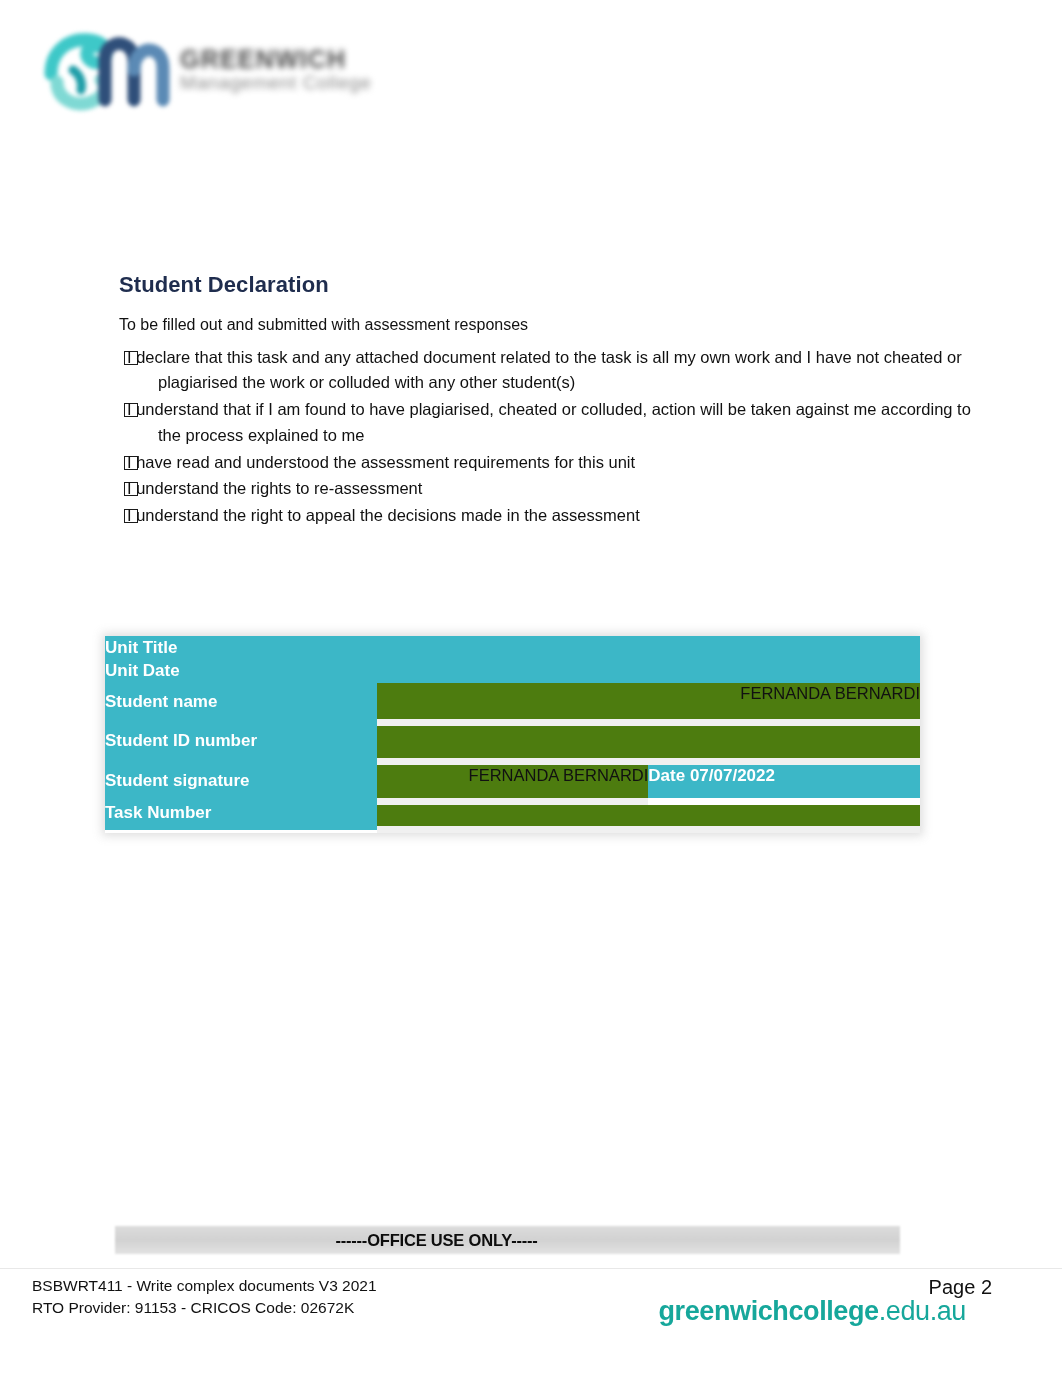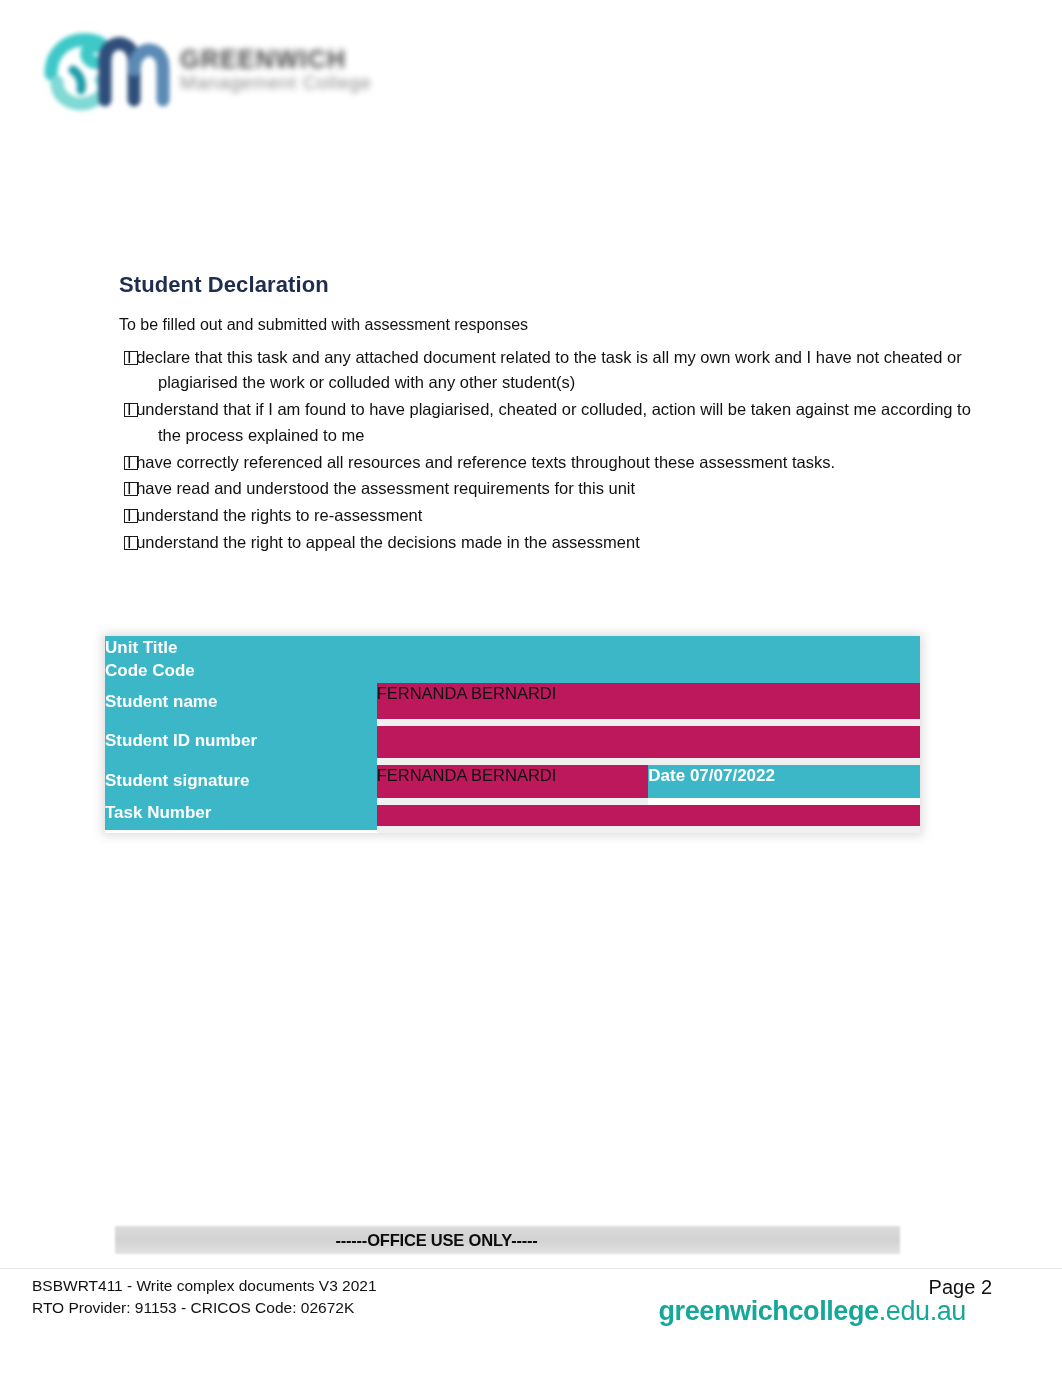--- a/index.html
+++ b/index.html
@@ -139,26 +139,27 @@
     font-weight: bold;
     font-size: 17px;
     line-height: 1.38;
     padding: 5px 0 5px 43px;
     width: 190px;
   }
   .lbl.span-all {
     width: auto;
   }
   .val {
-    background: #be185d;
+    background: #4d7c0f;
     font-size: 16.5px;
     color: #111111;
     padding: 7px 0 7px 18px;
     border-bottom: 7px solid #f0f0f0;
     line-height: 1.3;
+    text-align: right;
   }
   .val.empty { color: transparent; }
   .val-date {
     background: #3cb7c7;
     color: #ffffff;
     font-weight: bold;
     font-size: 17px;
     padding: 7px 0 7px 12px;
     line-height: 1.3;
     border-bottom: 7px solid #ffffff;
@@ -251,45 +252,41 @@
       <li class="decl-item">
         <span class="decl-box"></span>
         <span class="decl-text">I declare that this task and any attached document related to the task is all my own work and I have not cheated or plagiarised the work or colluded with any other student(s)</span>
       </li>
       <li class="decl-item">
         <span class="decl-box"></span>
         <span class="decl-text">I understand that if I am found to have plagiarised, cheated or colluded, action will be taken against me according to the process explained to me</span>
       </li>
       <li class="decl-item">
         <span class="decl-box"></span>
-        <span class="decl-text">I have correctly referenced all resources and reference texts throughout these assessment tasks.</span>
-      </li>
-      <li class="decl-item">
-        <span class="decl-box"></span>
         <span class="decl-text">I have read and understood the assessment requirements for this unit</span>
       </li>
       <li class="decl-item">
         <span class="decl-box"></span>
         <span class="decl-text">I understand the rights to re-assessment</span>
       </li>
       <li class="decl-item">
         <span class="decl-box"></span>
         <span class="decl-text">I understand the right to appeal the decisions made in the assessment</span>
       </li>
     </ul>
   </div>
 
   <div class="detail-table-wrap">
     <table class="detail-table">
       <tbody>
         <tr>
           <td class="lbl span-all" colspan="3">Unit Title</td>
         </tr>
         <tr>
-          <td class="lbl span-all" colspan="3">Code Code</td>
+          <td class="lbl span-all" colspan="3">Unit Date</td>
         </tr>
         <tr class="row-tall">
           <td class="lbl">Student name</td>
           <td class="val" colspan="2">FERNANDA BERNARDI</td>
         </tr>
         <tr class="row-tall">
           <td class="lbl">Student ID number</td>
           <td class="val empty" colspan="2">&nbsp;</td>
         </tr>
         <tr class="row-tall">

